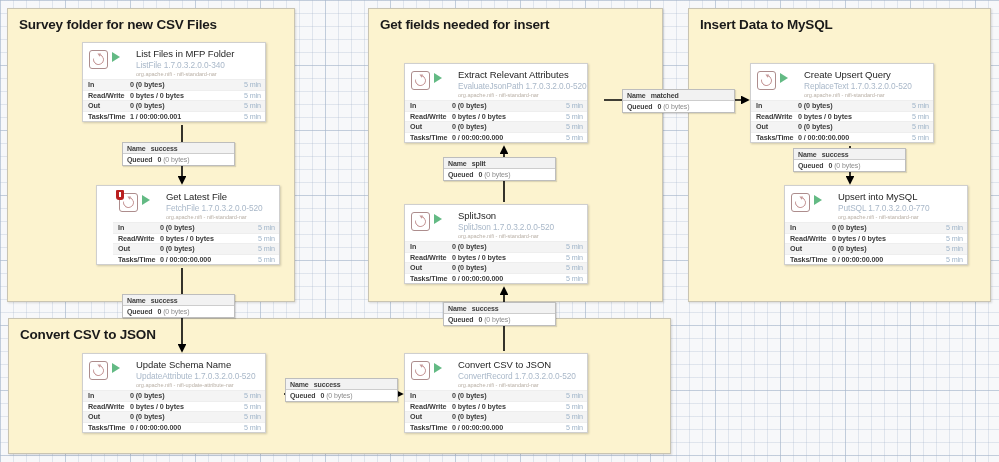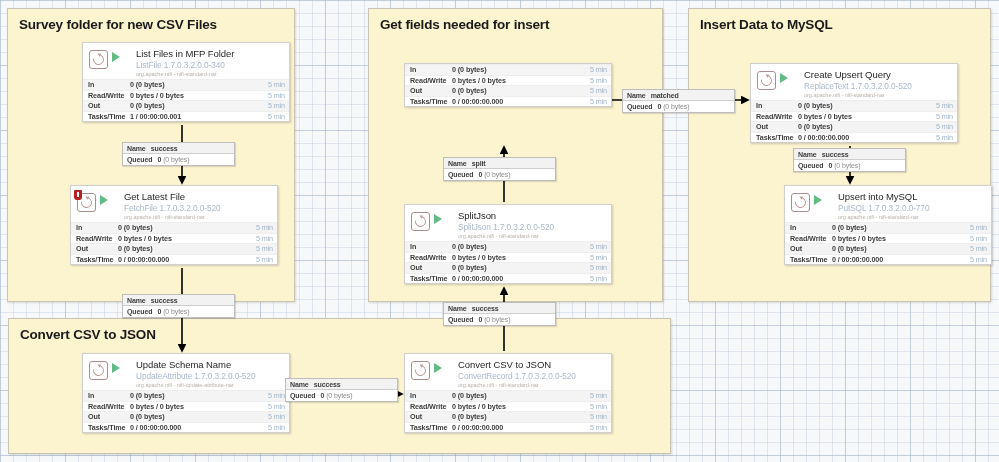--- a/index.html
+++ b/index.html
@@ -38,21 +38,21 @@
     font-size: 13.5px;
     font-weight: bold;
     color: #1a1a1a;
     letter-spacing: -0.2px;
     white-space: nowrap;
   }
 
   
   .processor {
     position: absolute;
-    width: 208px;
+    width: 184px;
     background: #ffffff;
     border: 1px solid #cfcfcf;
     box-shadow: 1px 1px 2px rgba(0,0,0,0.18);
     box-sizing: border-box;
     z-index: 6;
   }
   .proc-head {
     display: flex;
     align-items: flex-start;
     padding: 5px 4px 4px 5px;
@@ -271,21 +271,21 @@
           <span class="stat-label">Out</span>
           <span class="stat-value"><b>0 (0 bytes)</b></span>
           <span class="stat-time">5 min</span>
         </div>
         <div class="stat-row even">
           <span class="stat-label">Tasks/Time</span>
           <span class="stat-value"><b>1 / 00:00:00.001</b></span>
           <span class="stat-time">5 min</span>
         </div>
       </div>
-      <div class="processor" style="left: 70px; top: 185px;">
+      <div class="processor" style="left: 96px; top: 185px; padding-left: 16px;">
         <div class="proc-head">
           <div class="proc-icon">
             <div class="frame"></div>
             <div class="ring"></div>
             <div class="bulletin"></div>
           </div>
           <div class="run-icon"></div>
           <div class="proc-names">
             <div class="proc-name">Get Latest File</div>
             <div class="proc-type">FetchFile 1.7.0.3.2.0.0-520</div>
@@ -409,20 +409,32 @@
           <span class="stat-value"><b>0 (0 bytes)</b></span>
           <span class="stat-time">5 min</span>
         </div>
         <div class="stat-row even">
           <span class="stat-label">Tasks/Time</span>
           <span class="stat-value"><b>0 / 00:00:00.000</b></span>
           <span class="stat-time">5 min</span>
         </div>
       </div>
       <div class="processor" style="left: 404px; top: 63px;">
+        <div class="proc-head">
+          <div class="proc-icon">
+            <div class="frame"></div>
+            <div class="ring"></div>
+          </div>
+          <div class="run-icon"></div>
+          <div class="proc-names">
+            <div class="proc-name">Extract Relevant Attributes</div>
+            <div class="proc-type">EvaluateJsonPath 1.7.0.3.2.0.0-520</div>
+            <div class="proc-bundle">org.apache.nifi - nifi-standard-nar</div>
+          </div>
+        </div>
         <div class="stat-row odd">
           <span class="stat-label">In</span>
           <span class="stat-value"><b>0 (0 bytes)</b></span>
           <span class="stat-time">5 min</span>
         </div>
         <div class="stat-row even">
           <span class="stat-label">Read/Write</span>
           <span class="stat-value"><b>0 bytes / 0 bytes</b></span>
           <span class="stat-time">5 min</span>
         </div>

